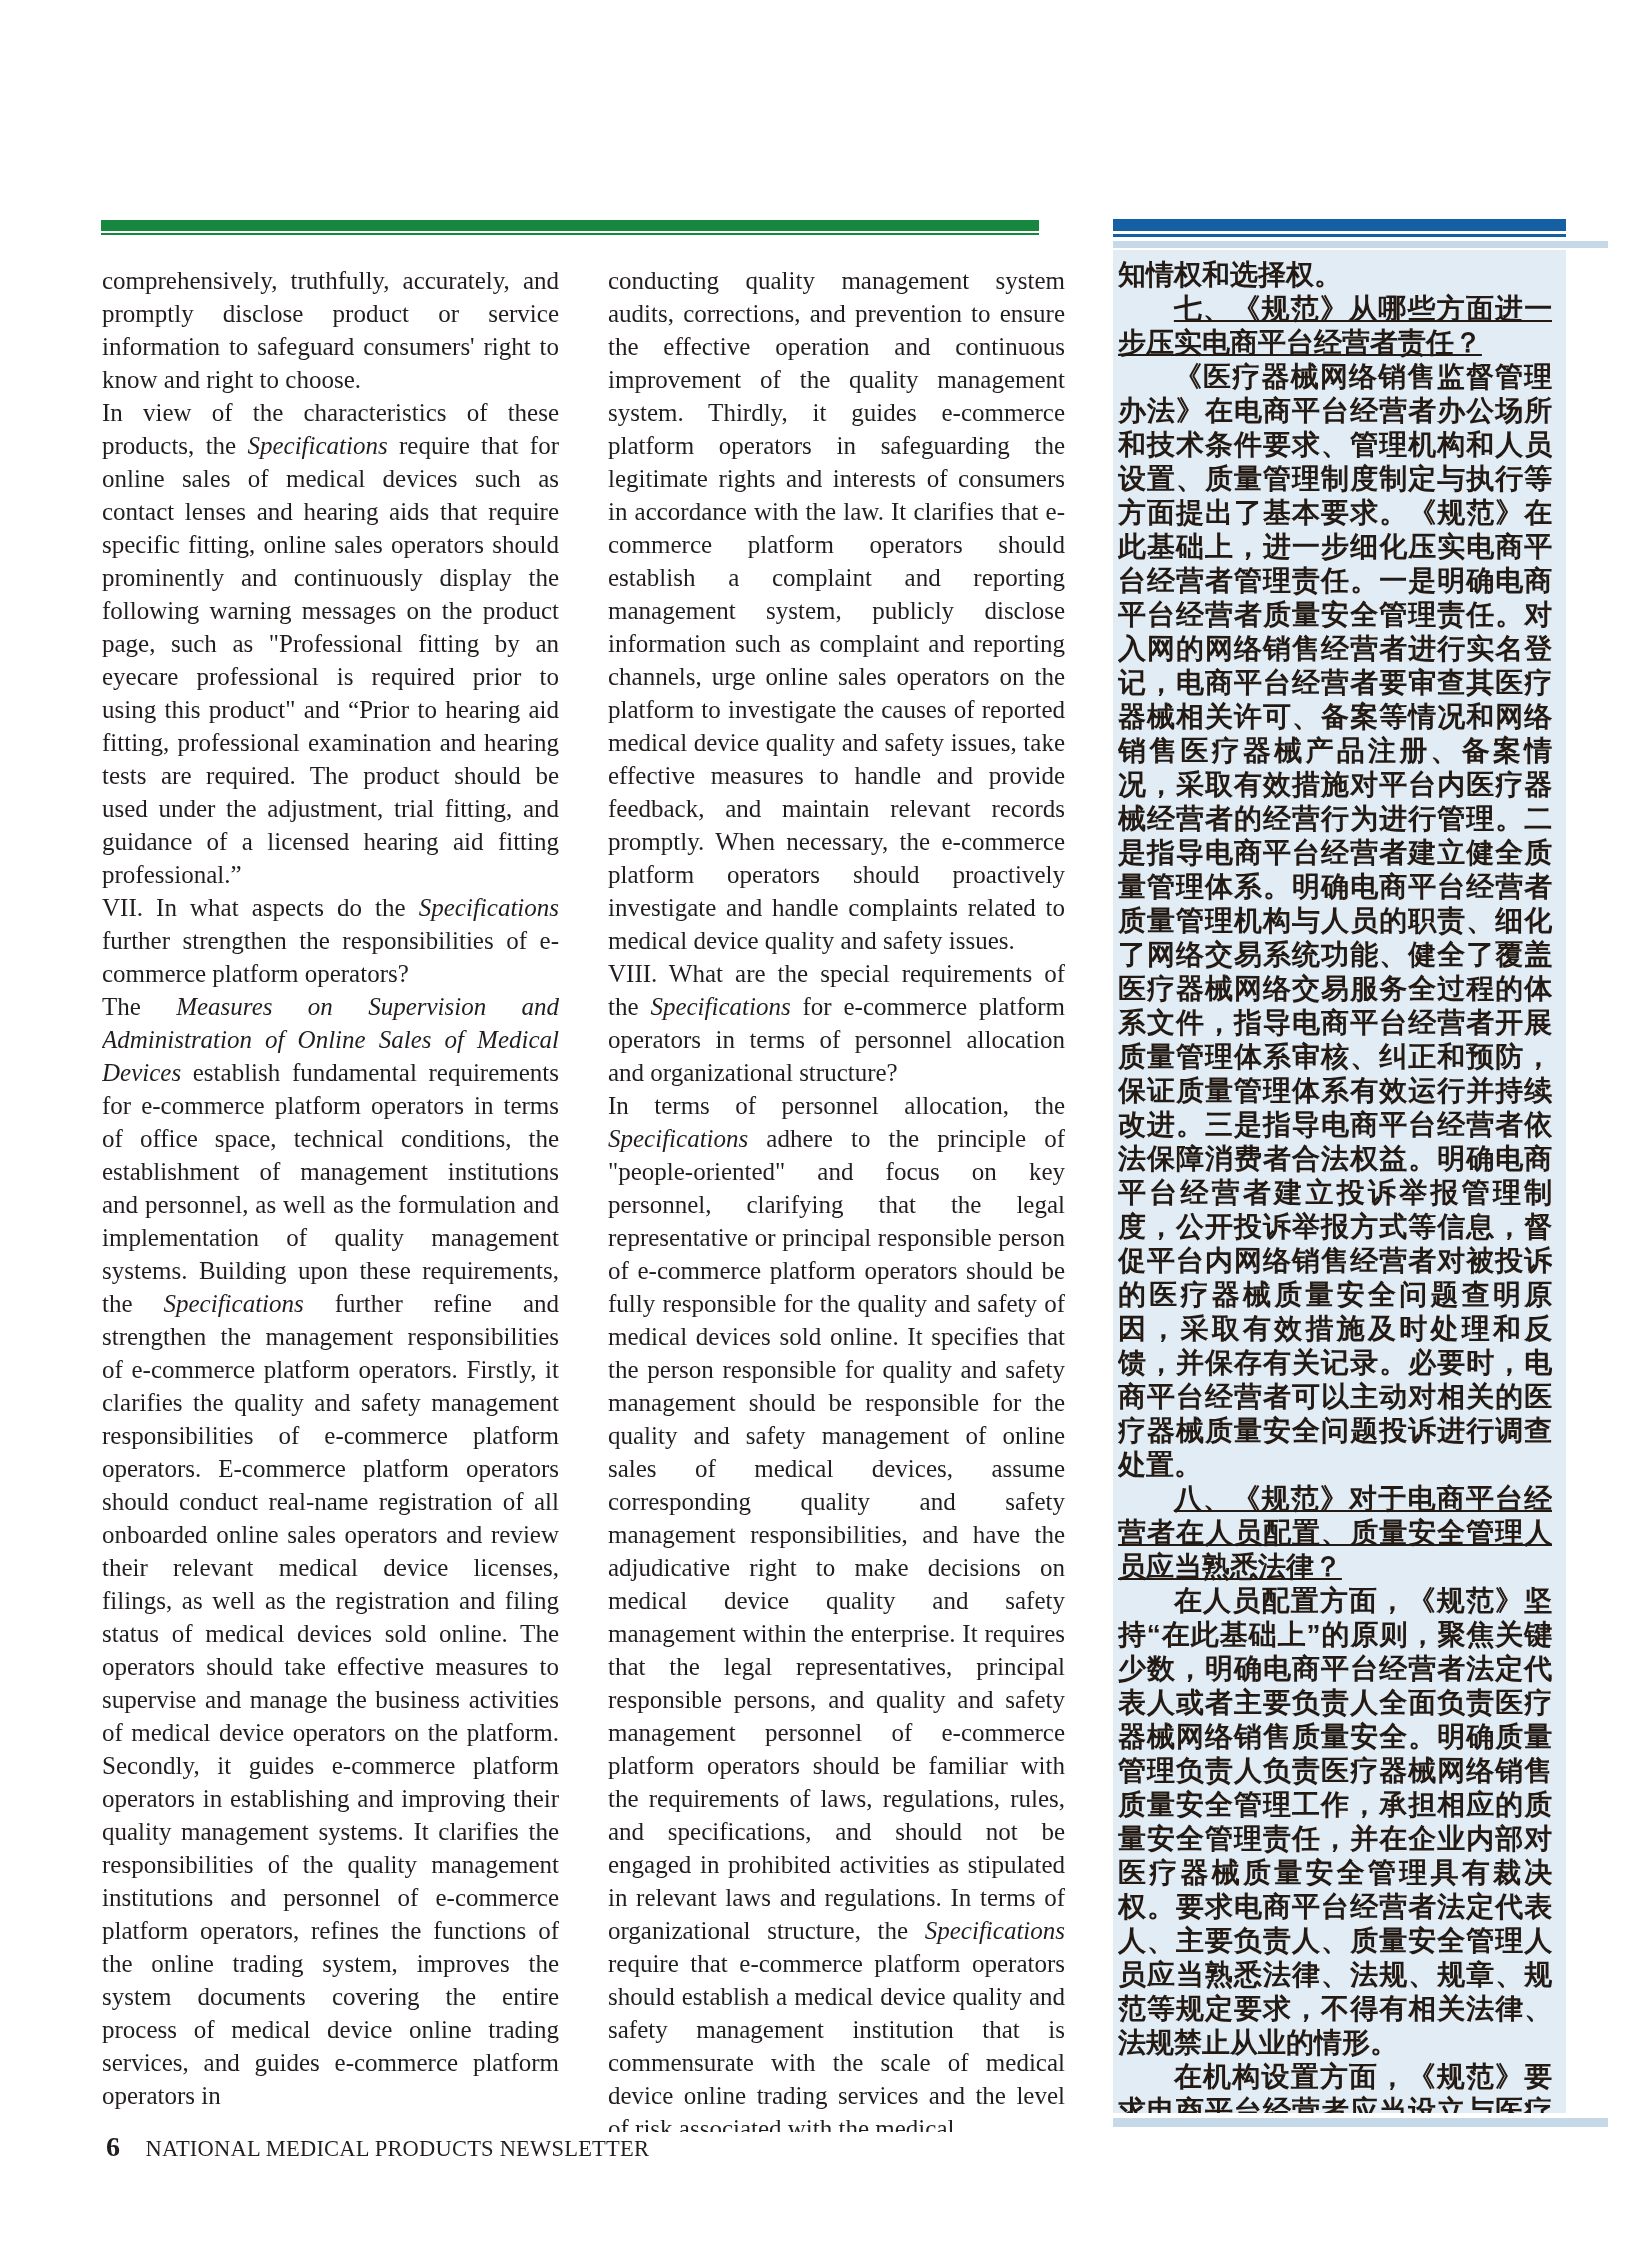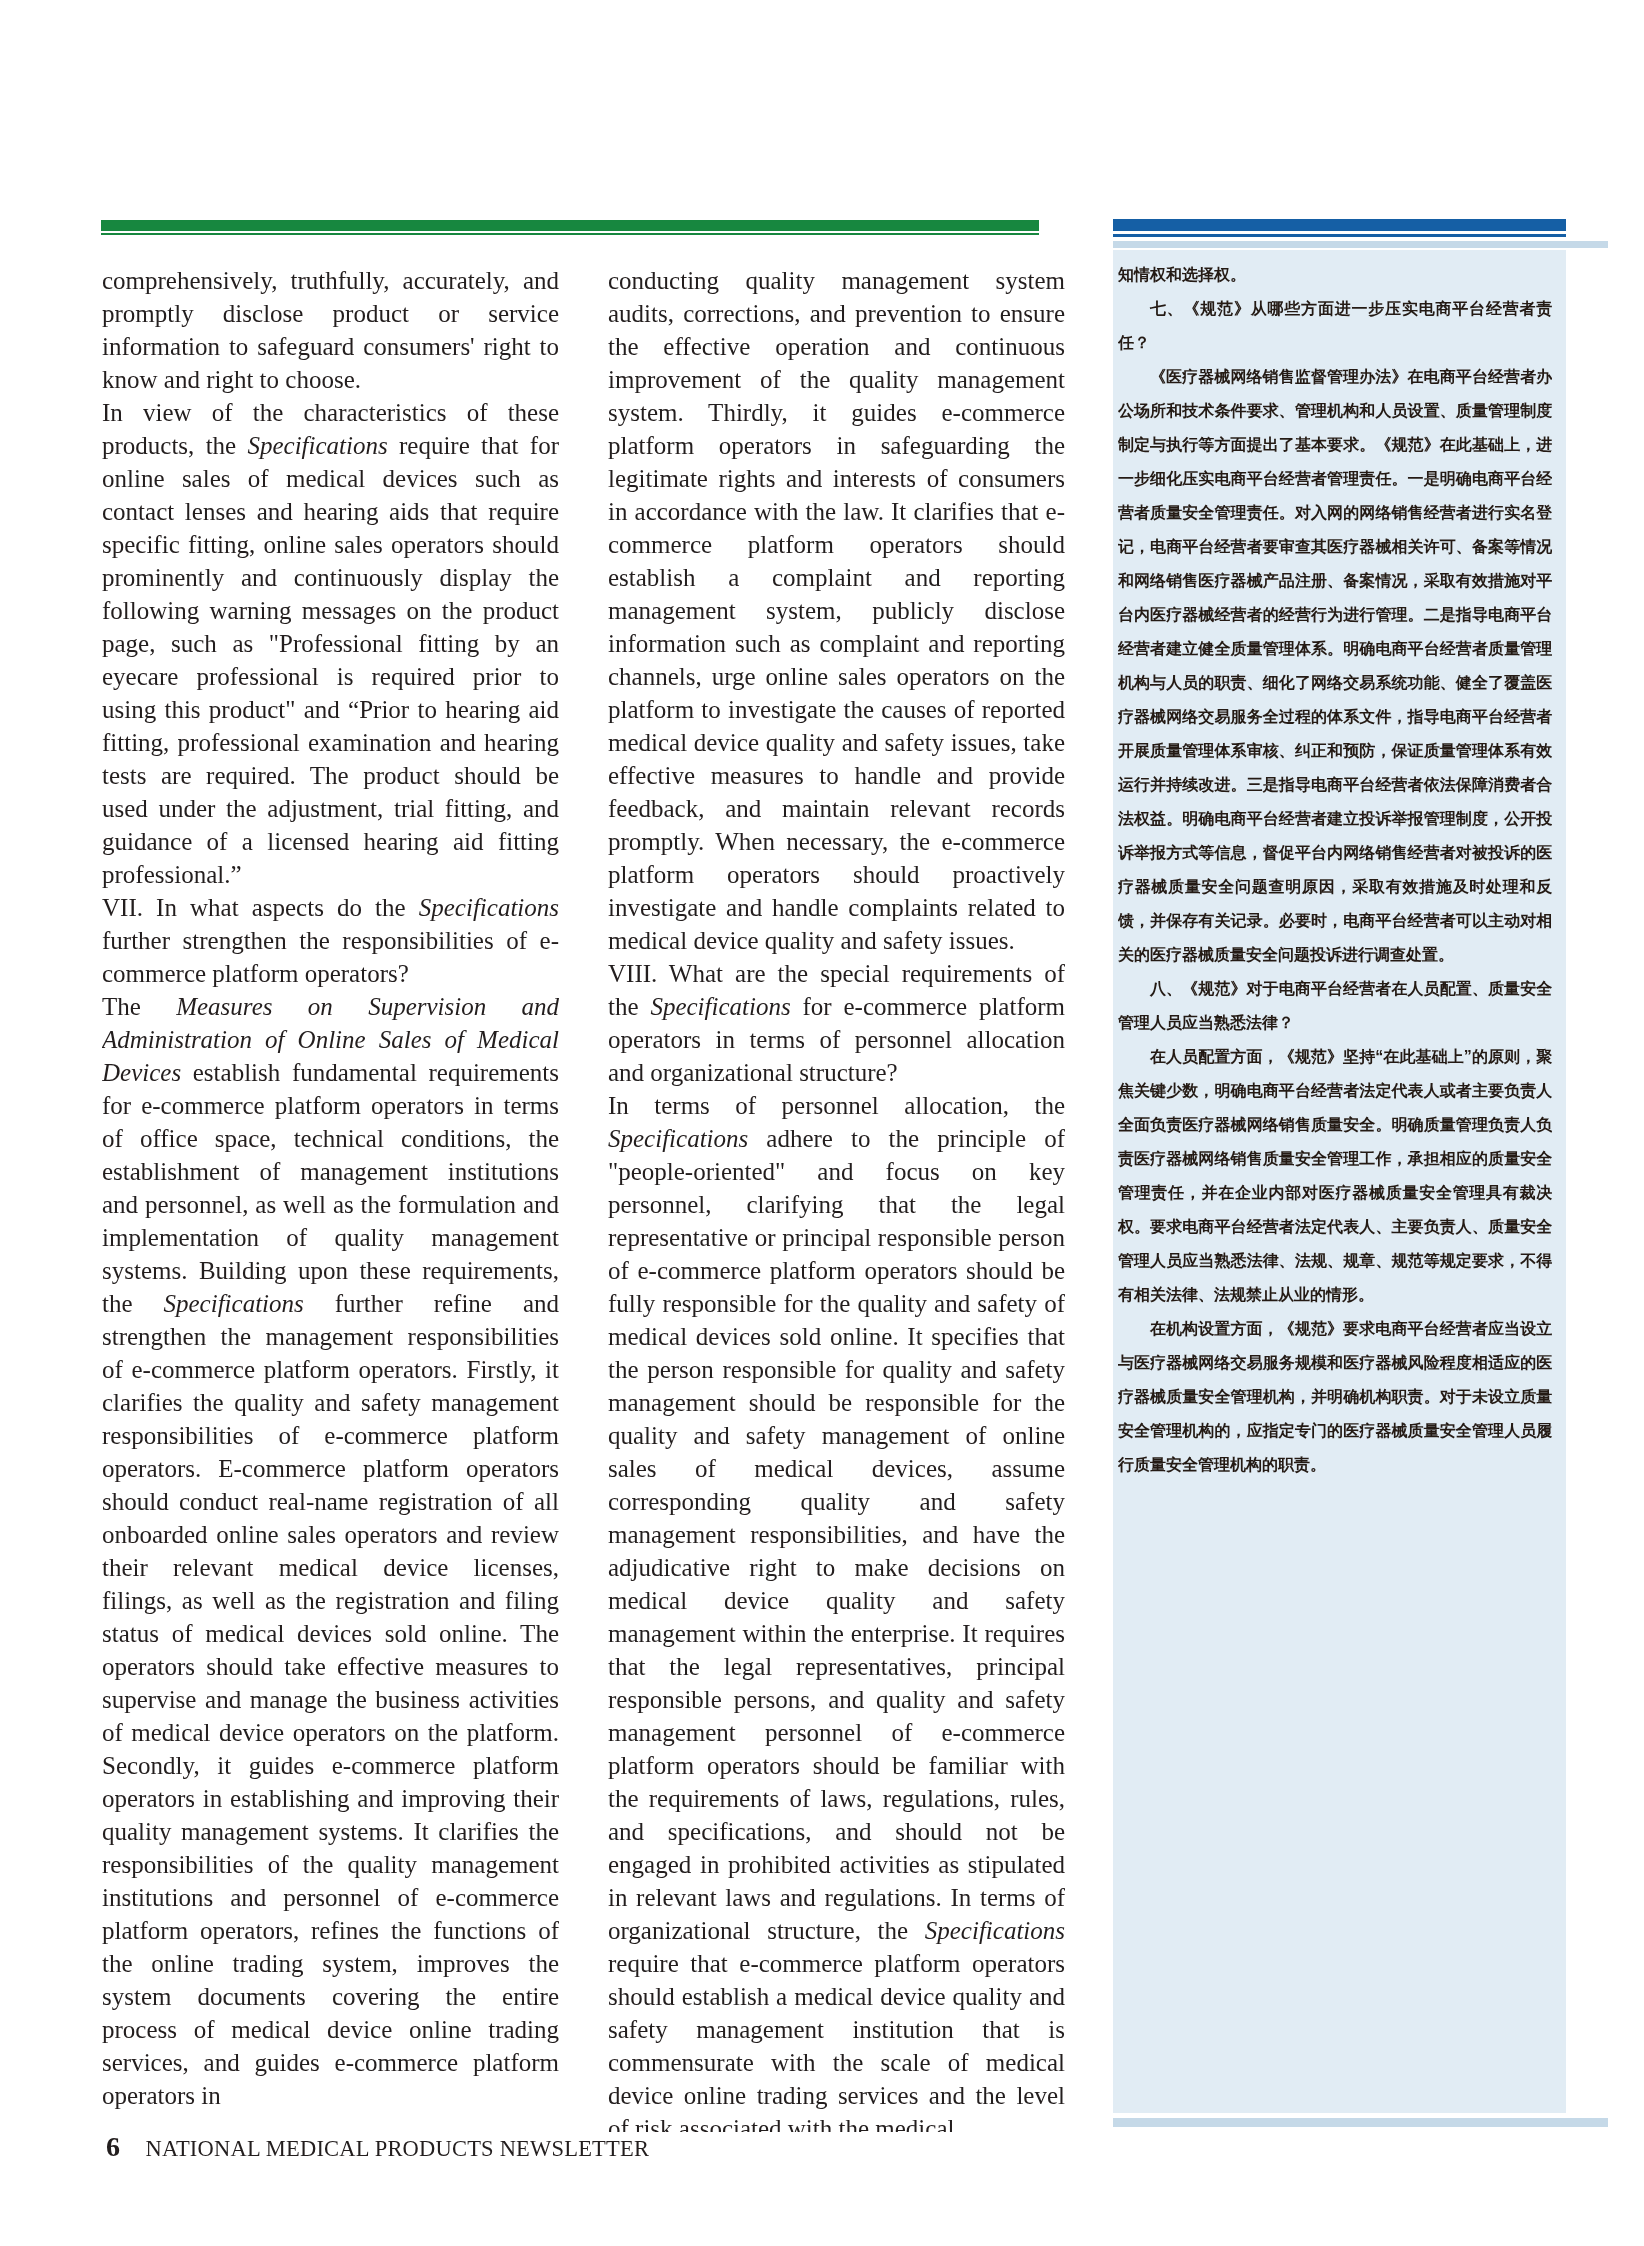--- a/index.html
+++ b/index.html
@@ -28,24 +28,24 @@
   .col-en{position:absolute;top:264px;width:457px;height:1868px;
     font-family:"Liberation Serif",serif;font-size:25px;line-height:33px;
     color:var(--ink);text-align:justify;}
   #col1{left:102px;}
   #col2{left:608px;}
   .col-en p{margin:0;padding:0;}
   .col-en .heading{font-weight:normal;}
   .it{font-style:italic;}
 
   .col-zh{position:absolute;left:4.9px;top:7.8px;right:13.7px;bottom:0;overflow:hidden;
-    font-family:"Liberation Sans",sans-serif;font-weight:700;font-size:16px;
+    font-family:"Liberation Sans",sans-serif;font-weight:700;font-size:28px;
     line-height:34px;color:var(--ink-zh);text-align:justify;}
   .col-zh p{margin:0;padding:0;}
-  .col-zh .heading{font-weight:900;}
+  .col-zh .heading{font-weight:900;text-decoration:underline;}
   .indent{text-indent:2em;}
 
   .footer{position:absolute;left:106px;top:2131px;display:flex;align-items:baseline;gap:25.5px;color:var(--ink);}
   .pagenum{font-family:"Liberation Serif",serif;font-size:28px;font-weight:bold;}
   .foottitle{font-family:Liberation Serif, serif;font-size:22.5px;letter-spacing:0.2px;}
 </style>
 </head>
 <body>
 
 <div class="page">

